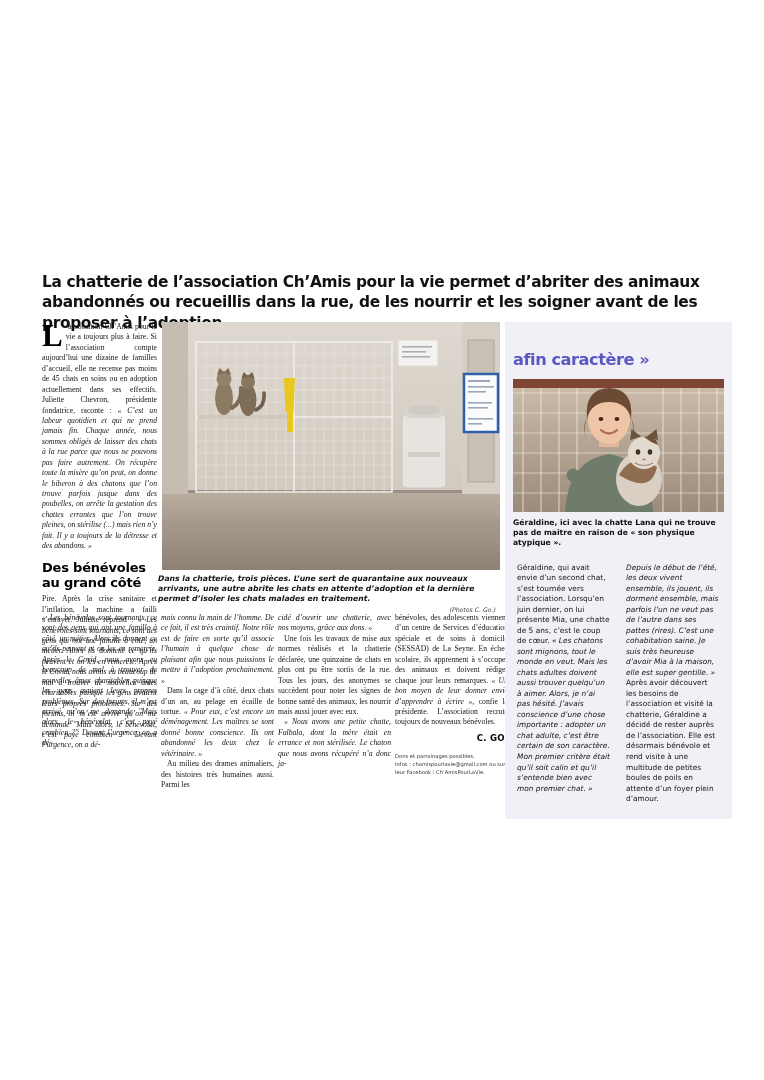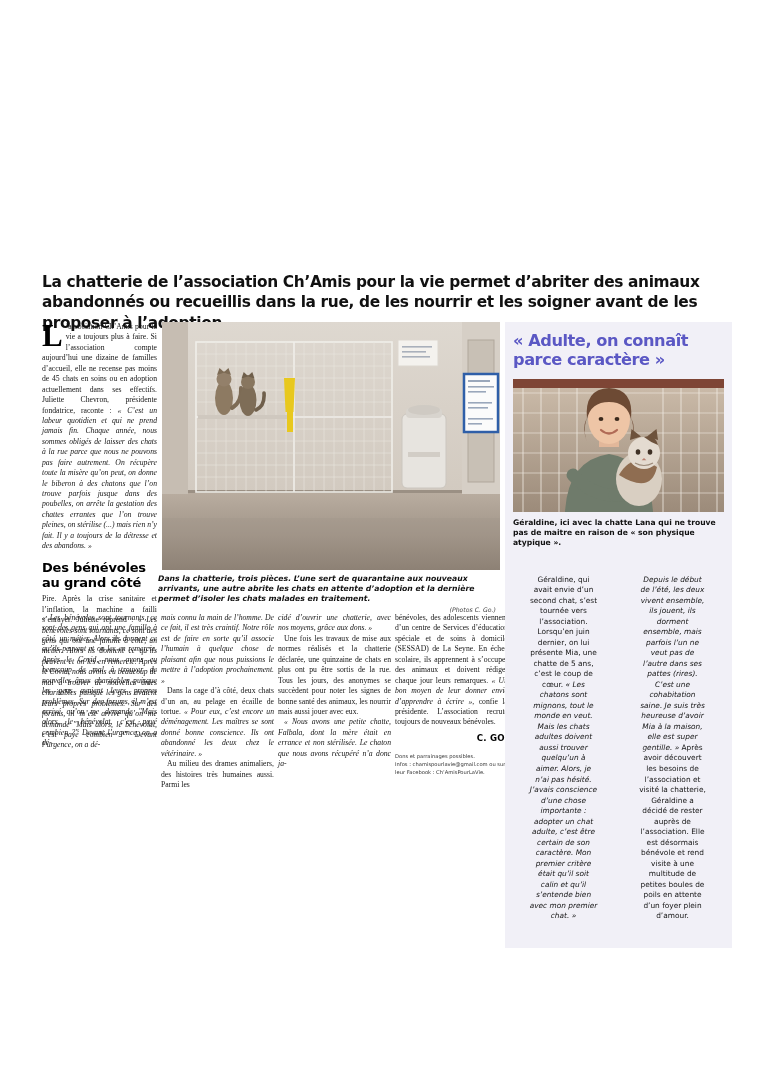--- a/index.html
+++ b/index.html
@@ -197,21 +197,21 @@
     margin-top: 11px;
   }
   .side-col {
     flex: 0 0 101px;
     width: 101px;
     font-family: "DejaVu Sans", sans-serif;
     font-size: 7.4px;
     line-height: 1.42;
     color: #141414;
   }
-  .side-col p { margin: 16px; text-align: center; }
+  .side-col p { margin: 4px; }
   .side-col .it { font-style: italic; }
 </style>
 </head>
 <body>
 
 <div class="page">
 
   <div class="standfirst">La chatterie de l’association Ch’Amis pour la vie permet d’abriter des animaux abandonnés ou recueillis dans la rue, de les nourrir et les soigner avant de les proposer à l’adoption.</div>
 
   <div class="main-block">
@@ -365,22 +365,22 @@
           <div>leur Facebook : Ch’AmisPourLaVie.</div>
         </div>
       </div>
 
     </div>
   </div>
 
   <aside class="sidebar">
     <div class="sidebar-inner">
       <h2 class="sidebar-title">
-        <span>« Adulte, on connaît</span><br>
-        <span>parce caractère »</span>
+        <br>
+        <span>afin caractère »</span>
       </h2>
 
       <div class="photo-side">
         <svg width="211" height="133" viewBox="0 0 211 133" xmlns="http://www.w3.org/2000/svg" role="img" aria-label="Géraldine avec la chatte Lana">
           <defs>
             <linearGradient id="bgsd" x1="0" y1="0" x2="0" y2="1">
               <stop offset="0%" stop-color="#cdbdab"></stop>
               <stop offset="100%" stop-color="#9c8b7a"></stop>
             </linearGradient>
           </defs>

